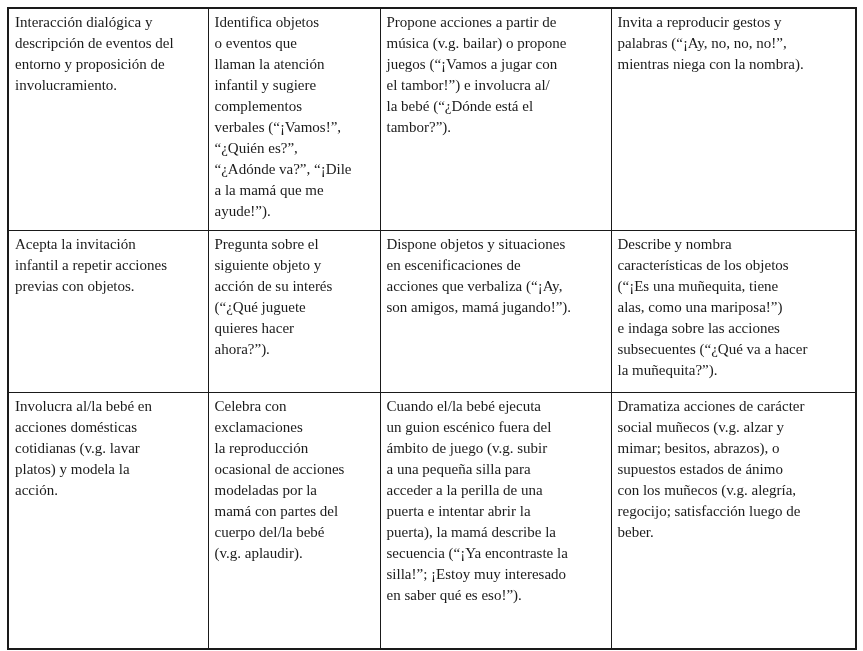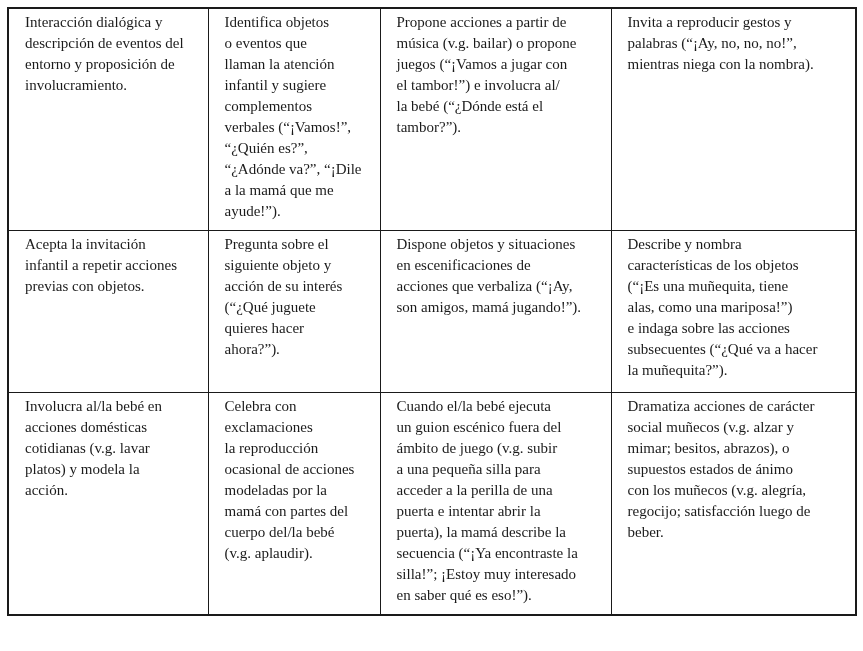--- a/index.html
+++ b/index.html
@@ -19,42 +19,42 @@
     left: 7px;
     top: 7px;
     border-collapse: collapse;
     table-layout: fixed;
     width: 849px;
     border: 2px solid #1a1a1a;
   }
   .doc-table td {
     border: 1px solid #1a1a1a;
     vertical-align: top;
-    padding: 3px 6px 3px 16px;
+    padding: 3px 6px 3px 6px;
     font-size: 15px;
     line-height: 21px;
     white-space: pre-line;
     overflow: hidden;
   }
   .doc-table td.title-cell {
     text-align: center;
     vertical-align: middle;
     white-space: normal;
     font-size: 15.5px;
     letter-spacing: 0.4px;
     padding: 2px 4px;
   }
   col.c0 { width: 200px; }
   col.c1 { width: 172px; }
   col.c2 { width: 231px; }
   col.c3 { width: 245px; }
   tr.title-row  { height: 28px; }
   tr.body-row-1 { height: 222px; }
   tr.body-row-2 { height: 162px; font-family: Liberation Serif, serif; }
-  tr.body-row-3 { height: 223px; }
+  tr.body-row-3 { height: 257px; }
 </style>
 </head>
 <body>
 
 <table class="doc-table">
   <colgroup>
     <col class="c0">
     <col class="c1">
     <col class="c2">
     <col class="c3">

